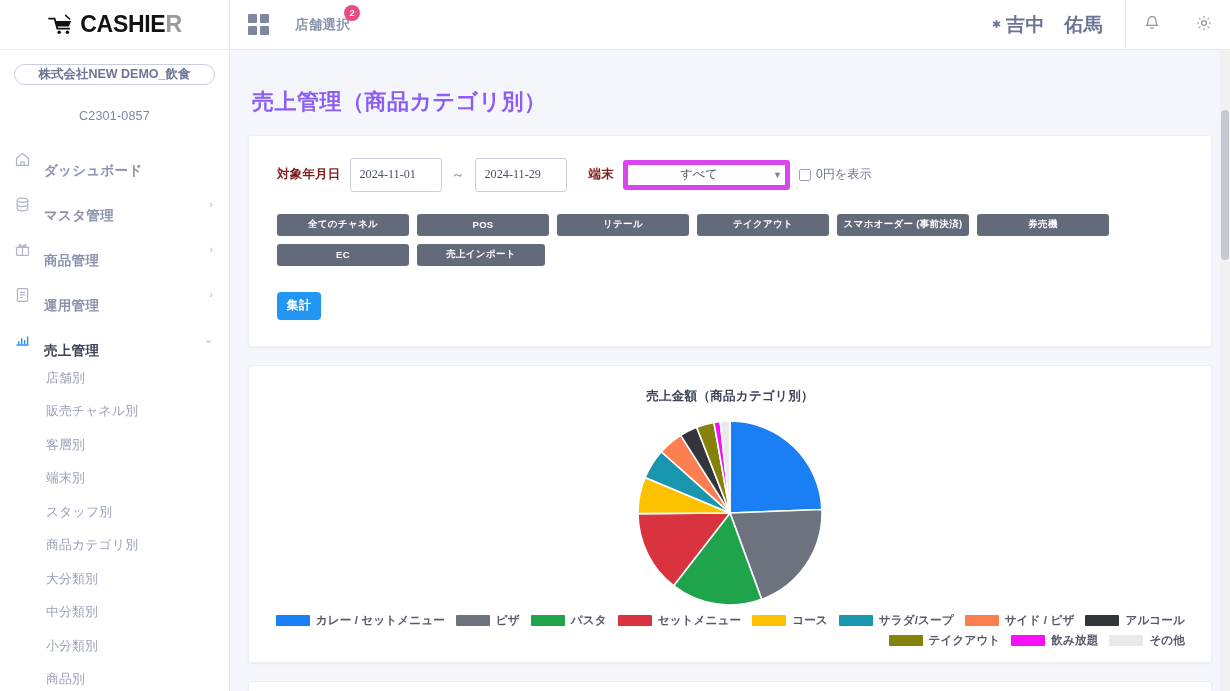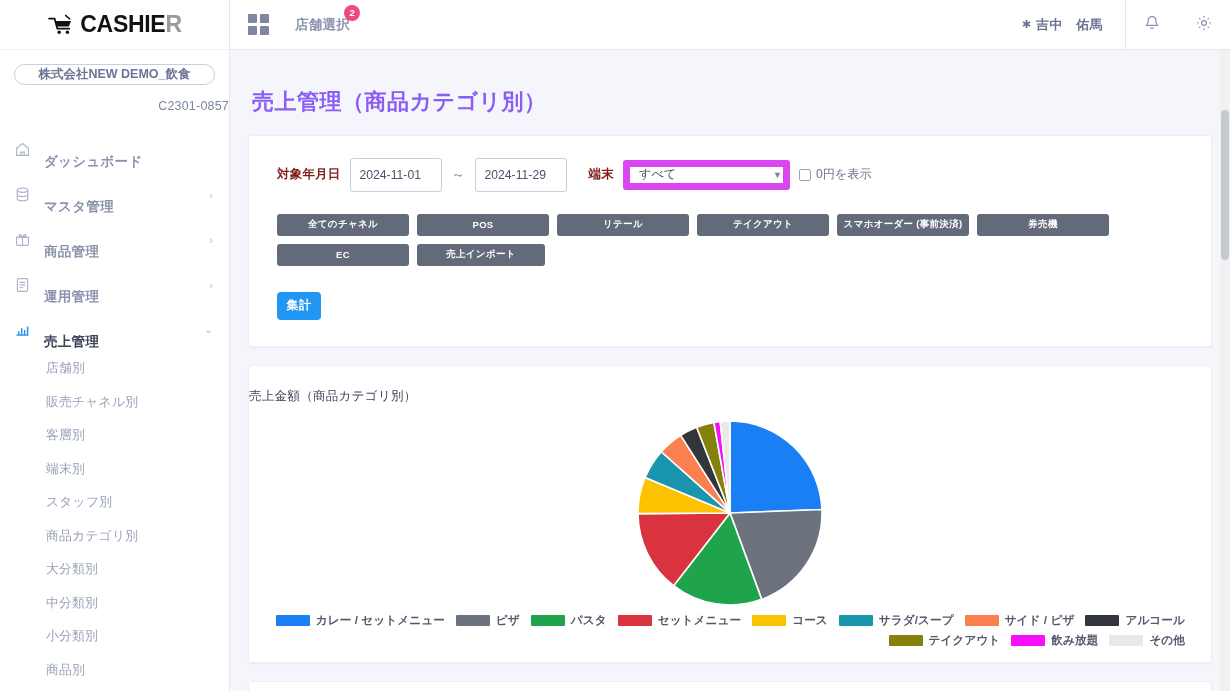--- a/index.html
+++ b/index.html
@@ -36,22 +36,22 @@
 
   .company-box {
     margin: 14px 14px 0 14px;
     border: 1px solid #c9cede;
     border-radius: 13px;
     height: 22px;
     display:flex; align-items:center; justify-content:center;
     color:#6c7596; font-size: 12.5px; font-weight: 600;
   }
   .company-code {
-    text-align:right; color:#7d86a6; font-size: 12.5px;
-    margin-top: 14px; font-weight: 500; letter-spacing:0.2px;
+    text-align:center; color:#7d86a6; font-size: 12.5px;
+    margin-top: 24px; font-weight: 500; letter-spacing:0.2px;
   }
 
   .nav { margin-top: 14px; flex: 1 1 auto; overflow: hidden; }
   .nav-item {
     display:flex; align-items:center;
     height: 45px; padding: 0 16px 0 14px;
     cursor: pointer; position: relative;
   }
   .nav-item .ico { width: 30px; flex:0 0 30px; display:flex; align-items:center; justify-content:flex-start; color:#aeb5cb; }
   .nav-item .lbl { font-size: 13.5px; color:#8b93ad; font-weight:600; flex:1 1 auto; letter-spacing:0.3px;margin-top:24px; }
@@ -78,21 +78,21 @@
   .store-select .txt { font-size: 13.5px; color:#8b93ad; font-weight:600; letter-spacing: 0.3px; }
   .badge {
     position:absolute; top:-11px; right:-10px;
     min-width:16px; height:16px; border-radius:50%;
     background:#ec4a80; color:#fff; font-size:9.5px; font-weight:700;
     display:flex; align-items:center; justify-content:center; padding:0 3px;
   }
   .topbar-spacer { flex:1 1 auto; }
   .user-chip { display:flex; align-items:center; gap:5px; padding-right: 22px; cursor:pointer; }
   .user-chip .star { color:#6b7393; font-size:11px; }
-  .user-chip .uname { font-size:13px; color:#6b7393; font-weight:600; letter-spacing:0.4px; }
+  .user-chip .uname { font-size:19px; color:#6b7393; font-weight:600; letter-spacing:0.4px; }
   .topbar-divider { width:1px; height:50px; background:#e4e7ef; }
   .icon-btn { width: 52px; height:50px; display:flex; align-items:center; justify-content:center; cursor:pointer; color:#8a92ab; }
 
   .content { flex:1 1 auto; overflow:hidden; padding: 0 0 0 0; background:#f4f6fb; position:relative; }
 
   .page-title {
     font-size: 22px; color:#8b5cf6; font-weight:600;
     padding: 22px 0 0 22px; letter-spacing: 0.5px;
   }
 
@@ -101,28 +101,28 @@
     margin: 18px 18px 0 18px;
     box-shadow: 0 1px 2px rgba(30,40,70,0.05);
     border: 1px solid #edeff5;
   }
 
   .filter-row { display:flex; align-items:center; padding: 22px 0 0 28px; gap: 0; flex-wrap: wrap; }
   .flabel { font-size:12.5px; color:#7f1d1d; font-weight:600; margin-right:9px; letter-spacing:0.2px; }
   .dateinput {
     width: 92px; height: 30px; border:1px solid #c8cedd; border-radius:3px;
     background:#fff; font-size: 12.2px; color:#4b5369; padding: 16px 9px;
-    font-family: Liberation Sans, sans-serif; outline:none;
+    font-family: Liberation Serif, serif; outline:none;
   }
   .tilde { margin: 0 10px; color:#6d7590; font-size:13px; }
   .selwrap { position:relative; margin-left: 0; }
   .sel {
-    width: 167px; height: 30px; border:7px solid #d946ef; border-radius:3px;
+    width: 167px; height: 30px; border:5px solid #d946ef; border-radius:3px;
     background:#fff; font-size:12.2px; color:#4b5369; padding: 0 24px 0 9px;
-    appearance:none; -webkit-appearance:none; font-family:inherit; outline:none;
+    appearance:none; -webkit-appearance:none; font-family:inherit; outline:none;text-align:center;
   }
   .sel-arrow { position:absolute; right:8px; top:50%; transform:translateY(-50%); pointer-events:none; color:#7b839c; font-size:9px; }
   .chkwrap { display:flex; align-items:center; margin-left: 9px; cursor:pointer; }
   .chk { width:12px; height:12px; border:1px solid #9aa2bb; border-radius:2px; background:#fff; margin-right:5px; display:inline-block; }
   .chklabel { font-size:12.2px; color:#6d7590; font-weight:500; }
 
   .chan-rows { padding: 22px 0 0 28px; }
   .chan-row { display:flex; gap: 8px; margin-bottom: 8px; }
   .chan-btn {
     height: 22px; border-radius:3px; background:#636a79; color:#fff;
@@ -135,21 +135,21 @@
 
   .agg-wrap { padding: 18px 0 26px 28px; }
   .agg-btn {
     width: 44px; height: 28px; border-radius:4px; background:#2196f3;
     color:#fff; font-size:12px; font-weight:600; border:none; cursor:pointer;
     font-family: inherit; letter-spacing:0.5px;
   }
 
   
   .chart-card { padding: 22px 0 14px 0; }
-  .chart-title { font-size:12.5px; color:#3c4257; font-weight:400; letter-spacing:0.3px; }
+  .chart-title { text-align:center; font-size:12.5px; color:#3c4257; font-weight:700; letter-spacing:0.3px; }
   .pie-area { display:flex; justify-content:center; margin-top: 14px; }
   .legend {
     display:flex; flex-wrap:wrap; justify-content:flex-end;
     gap: 5px 11px; padding: 6px 26px 0 26px;
   }
   .legend-item { display:flex; align-items:center; gap:6px; cursor:pointer; }
   .sw { width:34px; height:11px; display:block; border-radius:1px; }
   .lg-txt { font-size: 11.6px; color:#55596a; font-weight:600; letter-spacing:0.1px; white-space:nowrap; }
 
   .total-card { margin-top: 18px; }

